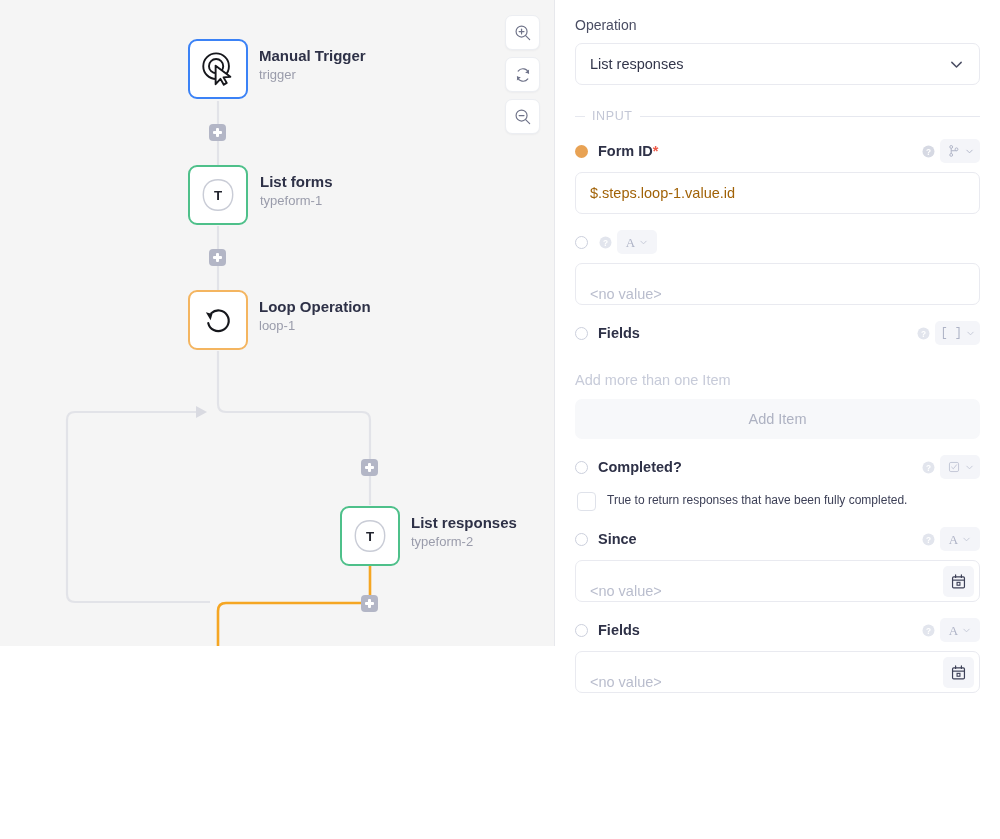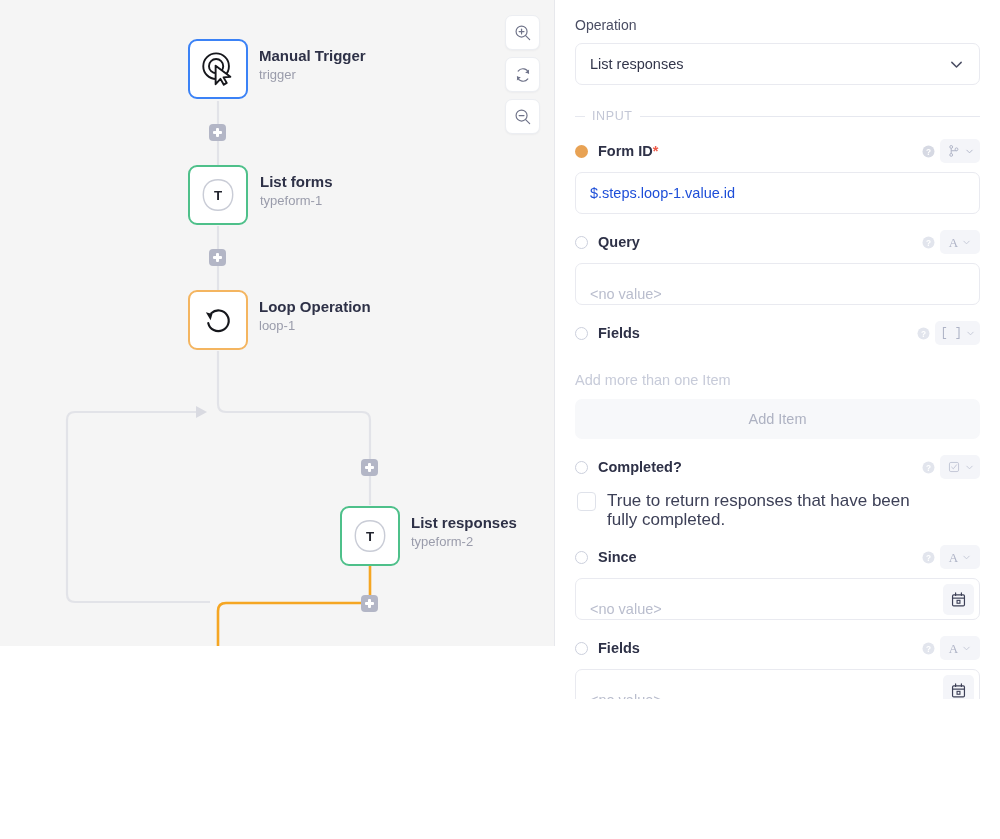--- a/index.html
+++ b/index.html
@@ -207,21 +207,21 @@
     margin-top: 10px;
     min-height: 42px;
     border: 1px solid #e9eaf0;
     border-radius: 7px;
     display: flex;
     align-items: center;
     padding: 0 14px;
     background: #fff;
     cursor: text;
   }
-  .input-text { font-size: 14.5px; color: #1d4ed8; }
+  .input-text { font-size: 14.5px; color: #a16207; }
   .input-placeholder { font-size: 14.5px; color: #b9bdcd; margin-top: 20px; }
   .input-box.with-cal { padding-right: 5px; }
   .cal-btn {
     margin-left: auto;
     width: 31px; height: 31px;
     background: #f4f5f9;
     border-radius: 5px;
     display: flex; align-items: center; justify-content: center;
     cursor: pointer;
   }
@@ -253,21 +253,21 @@
   .checkbox {
     width: 19px; height: 19px;
     border: 1.5px solid #dfe2ea;
     border-radius: 4px;
     background: #fff;
     flex: 0 0 19px;
     margin-top: 1px;
     cursor: pointer;
   }
   .checkbox-desc {
-    font-size: 17px;
+    font-size: 12px;
     color: #3d4057;
     line-height: 19px;
     max-width: 330px;
   }
 </style>
 </head>
 <body>
 
 <div id="app">
 
@@ -412,21 +412,20 @@
           </svg>
         </span>
       </span>
     </div>
     <div class="input-box">
       <span class="input-text">$.steps.loop-1.value.id</span>
     </div>
 
     <div class="prop-row">
       <span class="prop-dot hollow"></span>
-      <span class="prop-name">Query</span>
       <span class="prop-tools">
         <svg class="help-icon" width="15" height="15" viewBox="0 0 20 20">
           <circle cx="10" cy="10" r="8" fill="#e2e5ed"></circle>
           <text x="10" y="14.3" text-anchor="middle" font-family="Liberation Sans, sans-serif" font-size="11" font-weight="700" fill="#ffffff">?</text>
         </svg>
         <span class="type-chip">
           <span class="type-glyph">A</span>
           <svg width="9" height="9" viewBox="0 0 20 20">
             <path d="M4 7 L10 13 L16 7" fill="none" stroke="#c3c7d6" stroke-width="2" stroke-linecap="round"></path>
           </svg>

